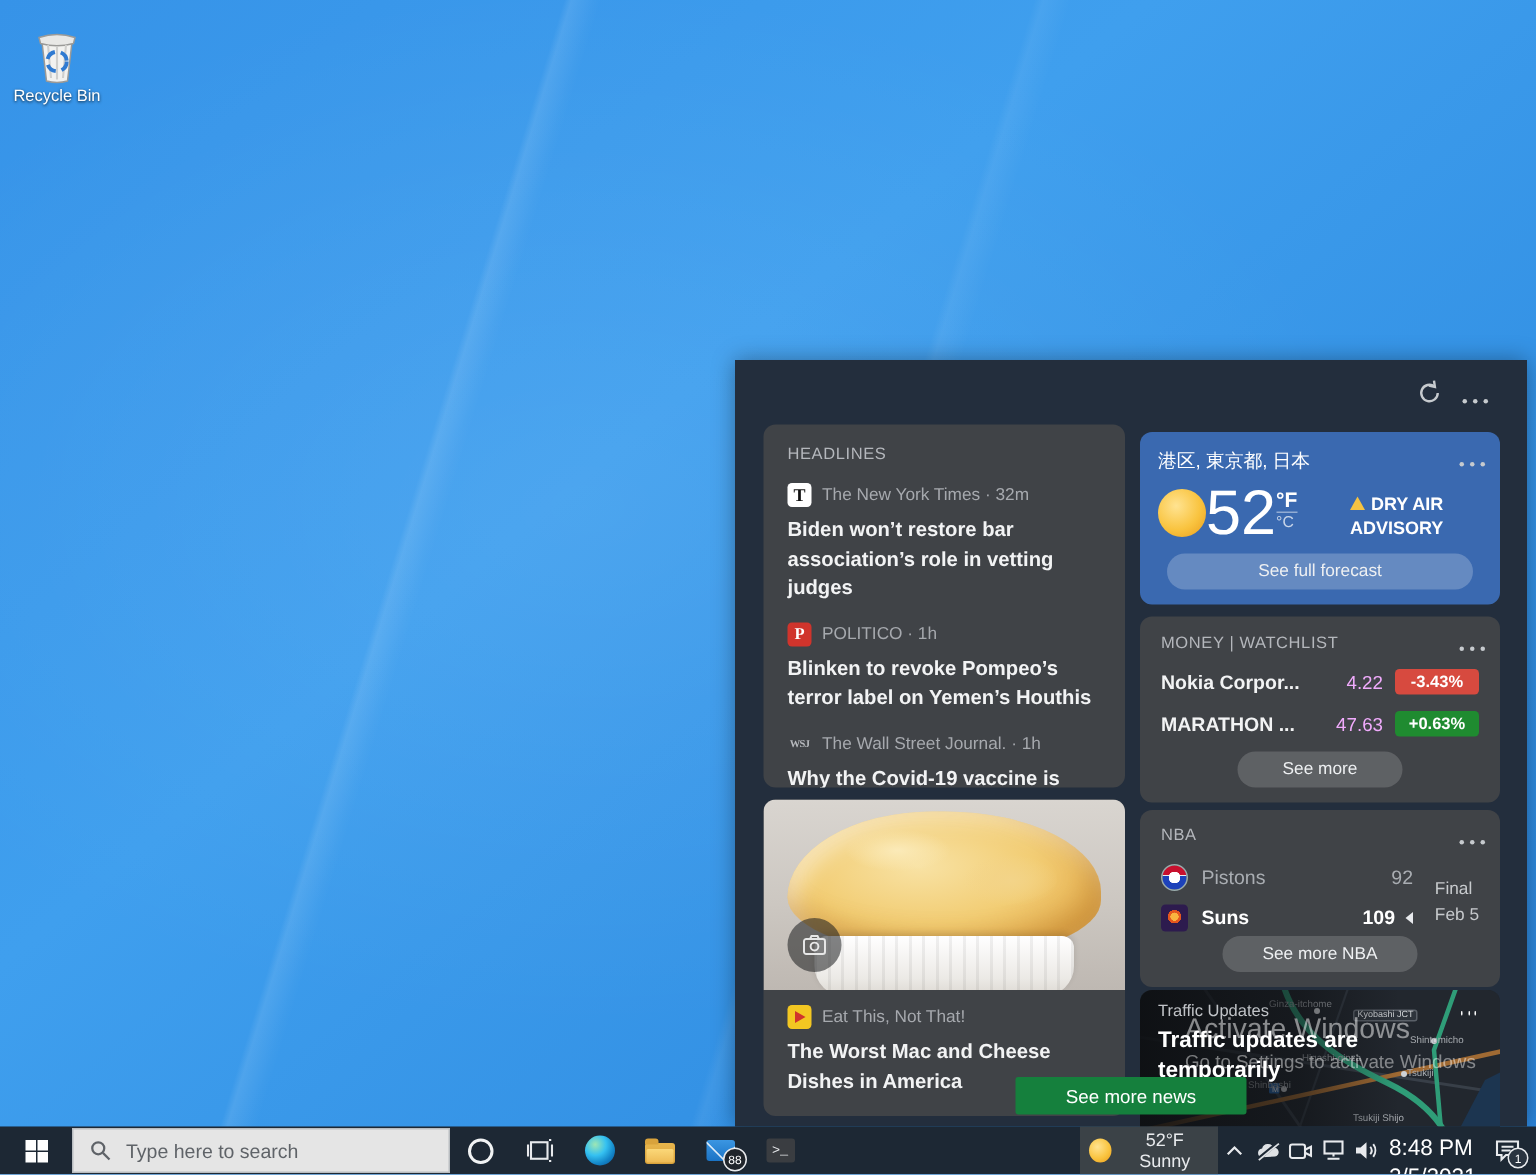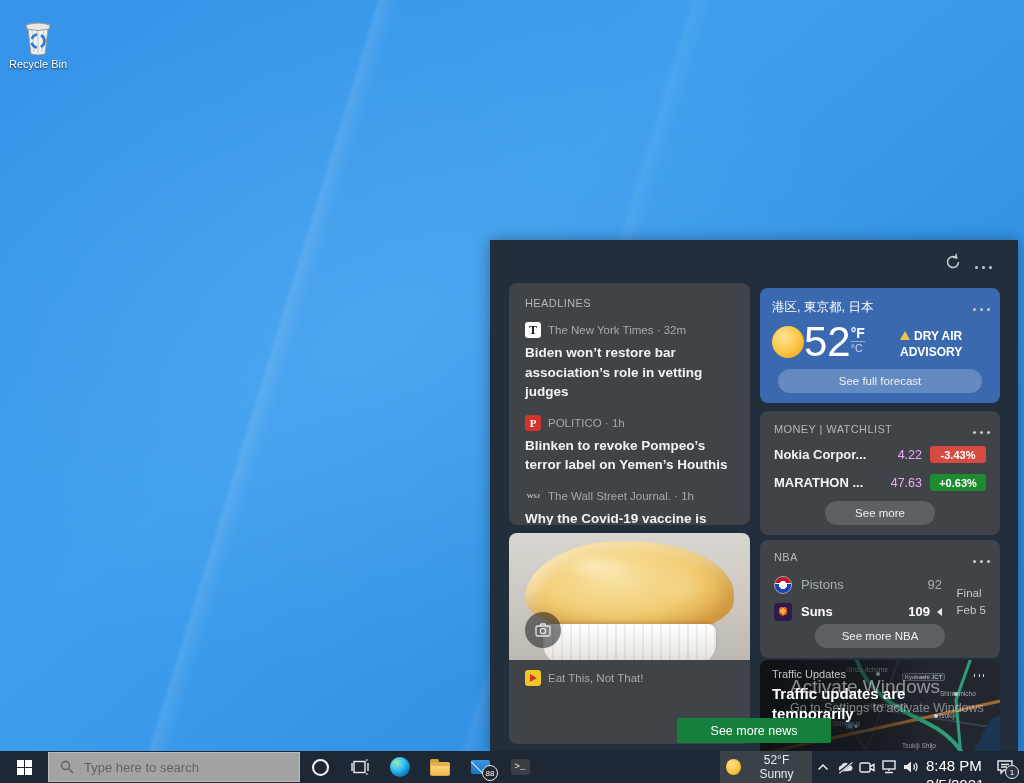--- a/index.html
+++ b/index.html
@@ -121,21 +121,21 @@
   .watermark{position:absolute;left:790px;top:676px;z-index:8;pointer-events:none;color:rgba(255,255,255,.5);}
   .watermark .l1{font-size:19px;font-weight:400;}
   .watermark .l2{font-size:12.5px;margin-top:3px;color:rgba(255,255,255,.45);}
 
   
   .taskbar{position:absolute;left:0;right:0;bottom:0;height:32px;background:#1d2834;display:flex;align-items:center;z-index:20;}
   .tb-btn{height:32px;border:none;background:none;display:flex;align-items:center;justify-content:center;cursor:pointer;padding:0;flex:none;}
   .start{width:48px;}
   .win-logo{display:grid;grid-template-columns:7px 7px;grid-template-rows:7px 7px;gap:1px;}
   .win-logo i{background:#fff;display:block;}
-  .searchbox{width:252px;height:30px;background:#a3a3a3;border:1px solid #b9bdc1;box-sizing:border-box;
+  .searchbox{width:252px;height:30px;background:#e5e5e5;border:1px solid #b9bdc1;box-sizing:border-box;
     display:flex;align-items:center;flex:none;margin:0;}
   .searchbox input{border:none;outline:none;font-size:13px;color:#3c4043;font-family:inherit;width:180px;background:transparent;}
   .searchbox input::placeholder{color:#5f6368;opacity:1;}
   .searchbox .mag{margin:0 8px 0 11px;flex:none;display:flex;}
   .cortana{width:40px;}
   .cortana-ring{width:17px;height:17px;border:2px solid #f1f3f4;border-radius:50%;box-sizing:border-box;}
   .appbtn{width:40px;position:relative;}
   .edge-orb{width:20px;height:20px;border-radius:50%;
     background:radial-gradient(circle at 34% 30%,#9ee6b4 0%,#35c1f1 38%,#1283c6 68%,#0b4f93 100%);}
   .folder{position:relative;width:20px;height:14px;border-radius:2px;background:linear-gradient(180deg,#e8b64c,#d9a33c);margin-top:3px;}
@@ -228,20 +228,21 @@
             <path d="M5 3 L6 1 L10 1 L11 3" fill="none" stroke="#e6e6e6" stroke-width="1.3"></path>
             <circle cx="8" cy="8" r="2.6" fill="none" stroke="#e6e6e6" stroke-width="1.3"></circle>
           </svg>
         </div>
       </div>
       <div class="body">
         <div class="src-row">
           <span class="src-icon icon-etnt"></span>
           <span>Eat This, Not That!</span>
         </div>
+        <div class="news-title">The Worst Mac and Cheese Dishes in America</div>
       </div>
     </article>
 
     <article class="card card-weather">
       <div class="w-loc">港区, 東京都, 日本</div>
       <button class="panel-btn" style="right:8px;top:10px;">
         <span class="dots">
             <i></i>
             <i></i>
             <i></i>

